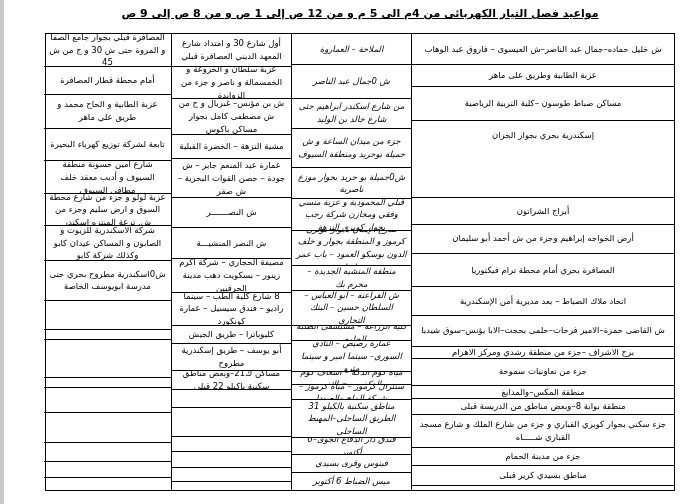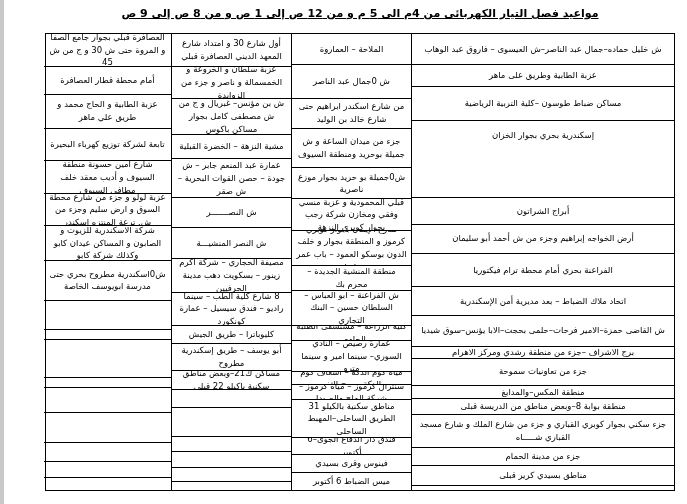--- a/index.html
+++ b/index.html
@@ -85,33 +85,33 @@
   <div class="doc-title">مواعيد فصل التيار الكهربائى من 4م الى 5 م و من 12 ص إلى 1 ص و من 8 ص إلى 9 ص</div>
 
   <div class="sched-table" style="border-color: rgb(0, 0, 0);">
       <div class="col" style="width: 262px;">
         <div class="cell" style="height: 34px;">ش خليل حماده–جمال عبد الناصر–ش العيسوى – فاروق عبد الوهاب</div>
         <div class="cell" style="height: 25px; text-align: center;">عزبة الطابية وطريق على ماهر</div>
         <div class="cell" style="height: 38px;">مساكن ضباط طوسون –كلية التربية الرياضية</div>
         <div class="cell" style="height: 33px;">إسكندرية بحري بجوار الخزان</div>
         <div class="cell" style="height: 30px; margin-top: 48px;">أبراج الشراتون</div>
         <div class="cell" style="height: 32px;">أرض الخواجه إبراهيم وجزء من ش أحمد أبو سليمان</div>
-        <div class="cell" style="height: 38px;">الفراعنة بحري أمام محطة ترام فيكتوريا</div>
+        <div class="cell" style="height: 38px;">العصافرة بحري أمام محطة ترام فيكتوريا</div>
         <div class="cell" style="height: 32px;">اتحاد ملاك الضباط – بعد مديرية أمن الإسكندرية</div>
         <div class="cell" style="height: 35px;">ش القاضى حمزة–الامير فرحات–حلمى بحجت–الابا يؤنس–سوق شيديا</div>
         <div class="cell" style="height: 13px;">برج الاشراف –جزء من منطقة رشدي ومركز الاهرام</div>
         <div class="cell" style="height: 31px;">جزء من تعاونيات سموحة</div>
         <div class="cell" style="height: 14px;">منطقة المكس–والمدابغ</div>
         <div class="cell" style="height: 18px;">منطقة بوابة 8–وبعض مناطق من الدريسة قبلى</div>
         <div class="cell" style="height: 37px;">جزء سكني بجوار كوبري القباري و جزء من شارع الملك و شارع مسجد القباري شـــــاه</div>
         <div class="cell" style="height: 20px;">جزء من مدينة الحمام</div>
         <div class="cell" style="height: 23px;">مناطق بسيدي كرير قبلى</div>
         <div class="cell" style="height: 5px;"></div>
       </div>
-      <div class="col" style="width: 120px;">
+      <div class="col" style="width: 120px; font-style: italic;">
         <div class="cell" style="height: 30px;">الملاحة – العماروة</div>
         <div class="cell" style="height: 34px;">ش 0جمال عبد الناصر</div>
         <div class="cell" style="height: 30px;">من شارع اسكندر ابراهيم حتى شارع خالد بن الوليد</div>
         <div class="cell" style="height: 40px;">جزء من ميدان الساعة و ش جميلة بوحريد ومنطقة السيوف</div>
         <div class="cell" style="height: 31px;">ش0جميلة بو حريد بجوار موزع ناصرية</div>
         <div class="cell" style="height: 32px;">قبلي المحمودية و عزبة منسي وفقي ومخازن شركة رجب بجوار كوبري النزهة</div>
         <div class="cell" style="height: 35px;">شارع الإيمان بجوار كوبري كرموز و المنطقة بجوار و خلف الدون بوسكو العمود – باب عمر باشا</div>
         <div class="cell" style="height: 25px;">منطقة المنشية الجديدة – محرم بك</div>
         <div class="cell" style="height: 35px;">ش الفراعنة – ابو العباس – السلطان حسين – البنك التجاري</div>
         <div class="cell" style="height: 15px;">كلية الزراعة – مستشفى الطلبة الجامعي</div>

